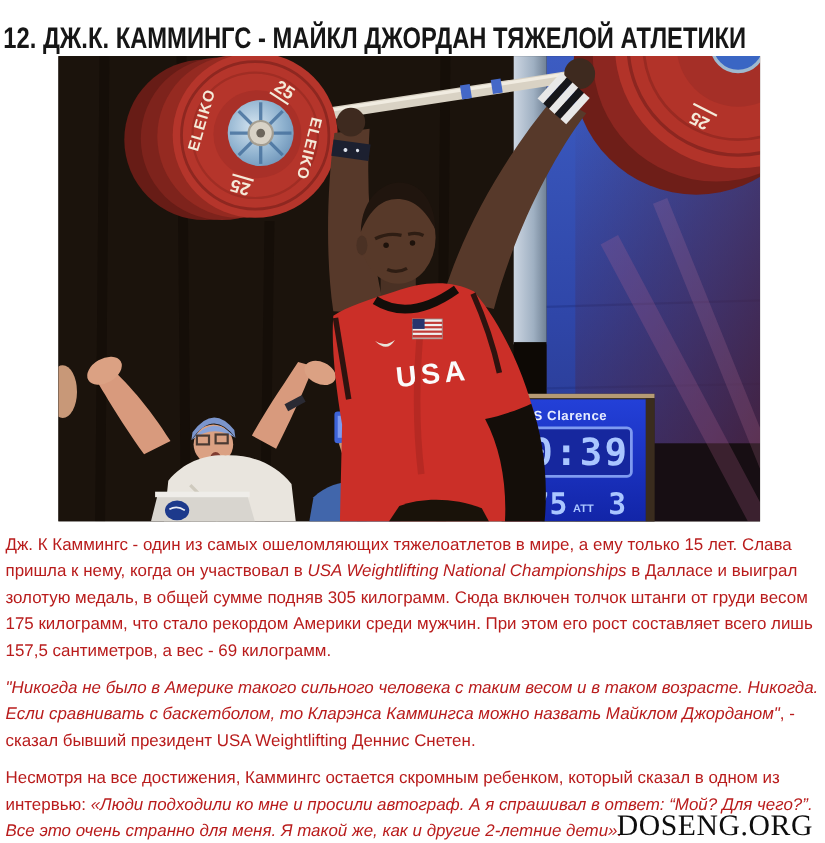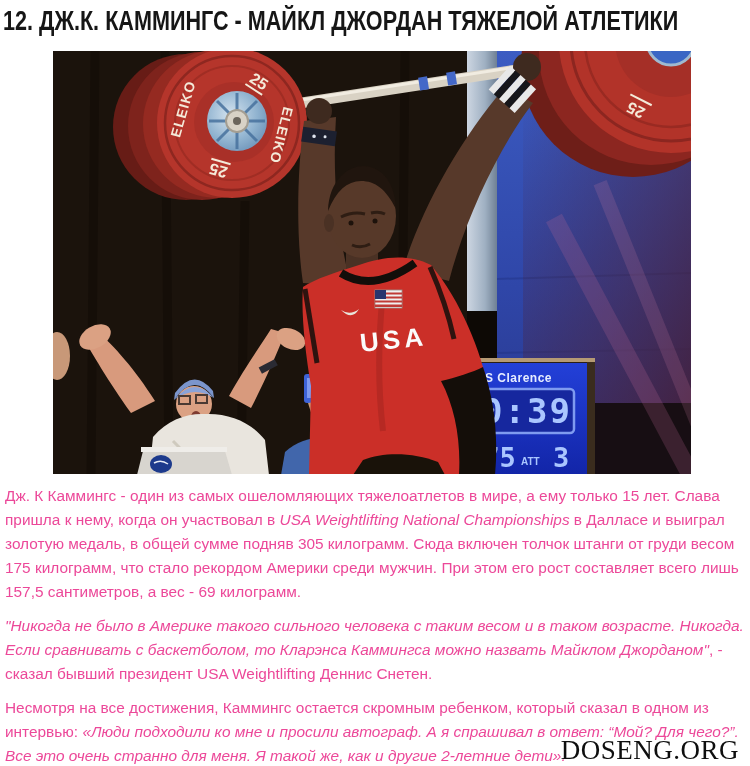--- a/index.html
+++ b/index.html
@@ -2,37 +2,37 @@
 <html><head>
 <meta charset="utf-8">
 <style>
   * { margin:0; padding:0; box-sizing:border-box; }
   html,body { background:#ffffff; }
   body {
     width:750px; min-height:766px; position:relative;
     font-family:"Liberation Sans","DejaVu Sans",sans-serif;
     overflow:hidden;
   }
-  .headline-wrap { padding:8px 0 0 3px; height:34px; }
+  .headline-wrap { padding:22px 0 0 3px; height:34px; }
   h1.headline {
     display:inline-block; white-space:nowrap;
     font-family:"Liberation Sans","DejaVu Sans",sans-serif;
     font-weight:bold; font-size:27px; line-height:1;
     color:#161616; letter-spacing:0px;
     transform:scaleX(0.80); transform-origin:0 0;
   }
   figure.photo {
     margin:17px 0 0 53px; width:638px; height:423px;
     overflow:hidden; background:#1b130c; position:relative;
   }
   figure.photo svg { display:block; }
   article.story { margin:0 5px; }
   article.story p {
     margin-top:10px; font-size:15.4px; line-height:24px;
-    color:#ec4899; text-align:left;
+    color:#b91c1c; text-align:left;
   }
   article.story p i { font-style:italic; }
   .watermark {
     position:absolute; top:735px; right:11px;
     font-family:"Liberation Serif","DejaVu Serif",serif;
     font-size:27px; font-weight:normal; color:#0e0e0e;
     letter-spacing:0.5px; pointer-events:none;
   }
   .sb-name { font:bold 12px "Liberation Sans","DejaVu Sans",sans-serif; fill:#e6edff; letter-spacing:0.5px; }
   .sb-digit { font:bold 34px "DejaVu Sans Mono",monospace; fill:#aac6ff; letter-spacing:2px; }

